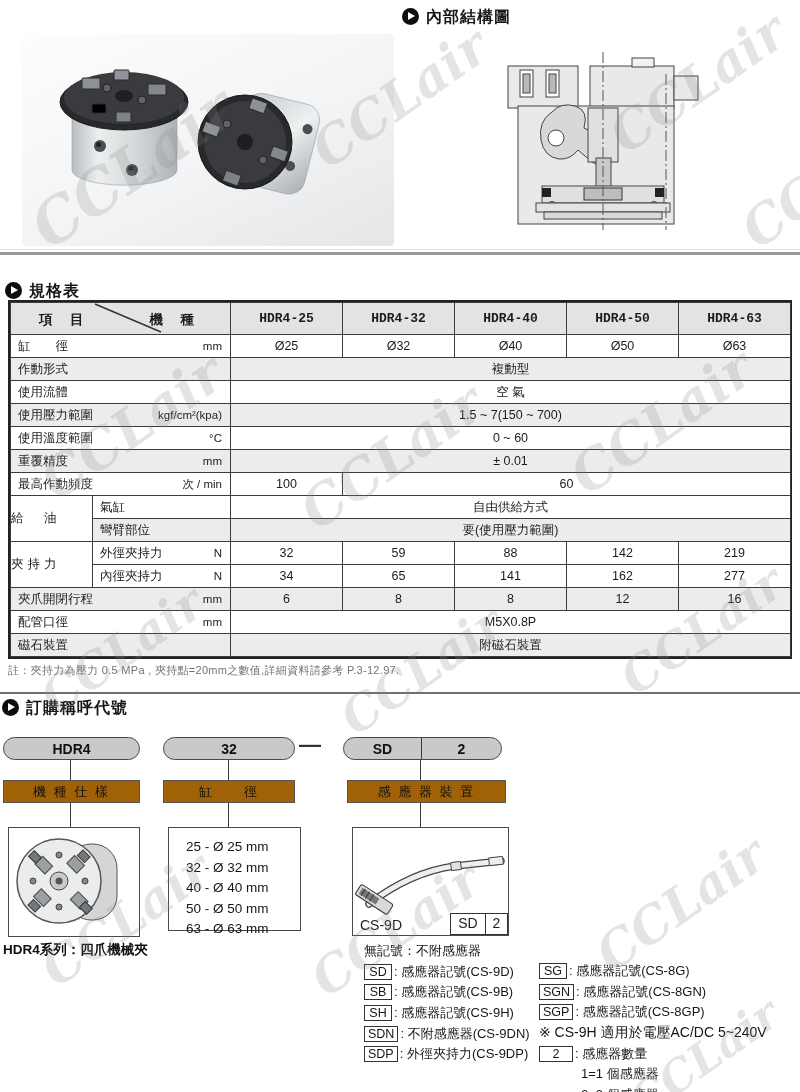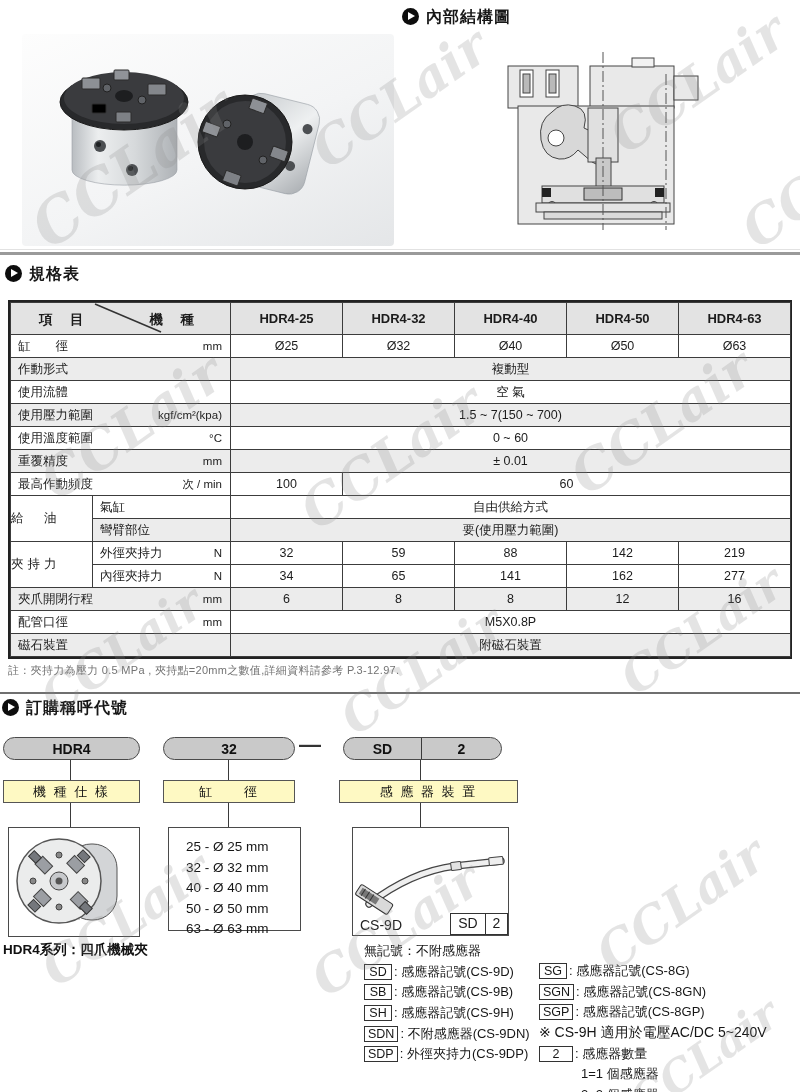--- a/index.html
+++ b/index.html
@@ -18,39 +18,39 @@
 
   
   .photo-area { position:absolute; left:22px; top:34px; width:372px; height:212px; background:linear-gradient(155deg,#fdfdfd 0%,#f3f4f5 55%,#e4e6e8 100%); border-radius:4px; }
 
   
   .spec-wrap { position:absolute; left:8px; top:300px; width:784px; border:2px solid #222; }
   table.spec { width:100%; border-collapse:collapse; table-layout:fixed; }
   table.spec td { border:1px solid #3c3c3c; font-size:12.5px; vertical-align:middle; padding:0; }
   table.spec tr { height:23px; }
   table.spec tr.hd { height:32px; }
-  tr.hd td { background:#e3e3e3; font-weight:bold; font-size:13px; text-align:center; }
+  tr.hd td { background:#e3e3e3; font-weight:bold; font-size:13px; text-align:center;font-family:Liberation Mono, monospace; }
   td.corner { position:relative; }
   td.corner .c-item { position:absolute; left:28px; top:8px; font-size:13.5px; font-weight:bold; letter-spacing:2px; }
   td.corner .c-model { position:absolute; right:34px; top:8px; font-size:13.5px; font-weight:bold; letter-spacing:2px; }
   .lcell { display:flex; justify-content:space-between; align-items:center; padding:0 8px 0 7px; }
   .lcell .u { font-size:11.5px; color:#222; }
   td.vc { text-align:center; font-size:13px; }
   tr.g td { background:#ececec; }
   td.glab { text-align:left; padding-left:10px; letter-spacing:4px; font-size:13px; background:#fff; }
 
   .spec-note { position:absolute; left:8px; top:663px; font-size:11px; color:#737373; letter-spacing:.3px; }
 
   
   .pill { position:absolute; top:737px; height:23px; background:#c9c9c9; border:1.5px solid #4a4a4a; border-radius:12px; display:flex; align-items:center; justify-content:center; font-weight:bold; font-size:14px; color:#111; }
   .pill-split { justify-content:flex-start; padding:0; }
   .pill-split .half { height:100%; display:flex; align-items:center; justify-content:center; font-weight:bold; }
   .dash { position:absolute; left:299px; top:732px; font-size:22px; font-weight:bold; color:#333; }
   .vline { position:absolute; width:0; border-left:1.5px solid #3a3a3a; }
-  .obox { position:absolute; top:780px; height:23px; background:#fef9c3; border:1px solid #555; display:flex; align-items:center; justify-content:center; font-size:13px; letter-spacing:2px; color:#111; }
+  .obox { position:absolute; top:780px; height:23px; background:#a16207; border:1px solid #555; display:flex; align-items:center; justify-content:center; font-size:13px; letter-spacing:2px; color:#111; }
   .cbox { position:absolute; top:827px; background:#fff; border:1.5px solid #4a4a4a; }
   .borelist { padding:9px 0 0 17px; font-size:13.5px; line-height:20.6px; color:#161616; }
   .series-cap { position:absolute; left:3px; top:941px; font-size:13.5px; font-weight:bold; color:#111; }
   .sens-model { position:absolute; left:7px; bottom:2px; font-size:14px; color:#222; }
   .sens-tags { position:absolute; right:0; bottom:0; display:flex; }
   .sens-tags span { display:block; border:1.5px solid #333; background:#fff; height:22px; line-height:19px; text-align:center; font-size:14px; }
   .codes { position:absolute; font-size:13px; color:#161616;padding-left:19px; }
   .codeline { height:20.6px; display:flex; align-items:center; white-space:nowrap; }
   .codebox { display:inline-block; border:1.5px solid #333; background:#fff; min-width:28px; padding:0 3px; height:16px; line-height:14px; text-align:center; font-size:12.5px; margin-right:2px; }
   .smallnote { font-size:14px; letter-spacing:0; }
@@ -163,21 +163,21 @@
   <circle cx="162" cy="170" r="4.5" fill="none" stroke="#444"></circle>
   <rect x="44" y="167" width="134" height="9" fill="#e4e4e4" stroke="#444"></rect>
   <rect x="52" y="176" width="118" height="7" fill="#dadada" stroke="#444"></rect>
   <line x1="111" y1="16" x2="111" y2="194" stroke="#555" stroke-width="1" stroke-dasharray="11 3 2 3"></line>
   <line x1="174" y1="38" x2="174" y2="194" stroke="#555" stroke-width="1" stroke-dasharray="11 3 2 3"></line>
 </svg>
 
 <div class="rule1a"></div>
 <div class="rule1b"></div>
 
-<div class="sec-title" style="left:5px;top:264px">
+<div class="sec-title" style="left:5px;top:281px">
   <span class="picon"></span><span>規格表</span>
 </div>
 
 <div class="spec-wrap">
 <table class="spec">
   <colgroup>
         <col style="width:82px">
         <col style="width:138px">
         <col style="width:112px">
         <col style="width:112px">
@@ -362,21 +362,21 @@
 
 <div class="vline" style="left:70px;top:760px;height:20px"></div>
 <div class="vline" style="left:228px;top:760px;height:20px"></div>
 <div class="vline" style="left:420px;top:760px;height:20px"></div>
 <div class="vline" style="left:70px;top:803px;height:24px"></div>
 <div class="vline" style="left:228px;top:803px;height:24px"></div>
 <div class="vline" style="left:420px;top:803px;height:24px"></div>
 
 <div class="obox" style="left:3px;width:137px">機 種 仕 樣</div>
 <div class="obox" style="left:163px;width:132px">缸　　徑</div>
-<div class="obox" style="left:339px;width:179px">感 應 器 裝 置</div>
+<div class="obox" style="left:347px;width:159px">感 應 器 裝 置</div>
 
 <div class="cbox" style="left:8px;width:132px;height:110px">
   <svg width="128" height="106" viewBox="0 0 128 106">
     <rect x="58" y="16" width="50" height="76" rx="24" fill="#d3d5d7" stroke="#555"></rect>
     <line x1="70" y1="18" x2="70" y2="92" stroke="#aaa"></line>
     <circle cx="50" cy="53" r="42" fill="#ebecec" stroke="#555" stroke-width="1.5"></circle>
     <g fill="#9b9ea3" stroke="#444">
       <g transform="rotate(45 50 53)">
           <rect x="43" y="24" width="14" height="11"></rect>
           <rect x="43" y="71" width="14" height="11"></rect>

